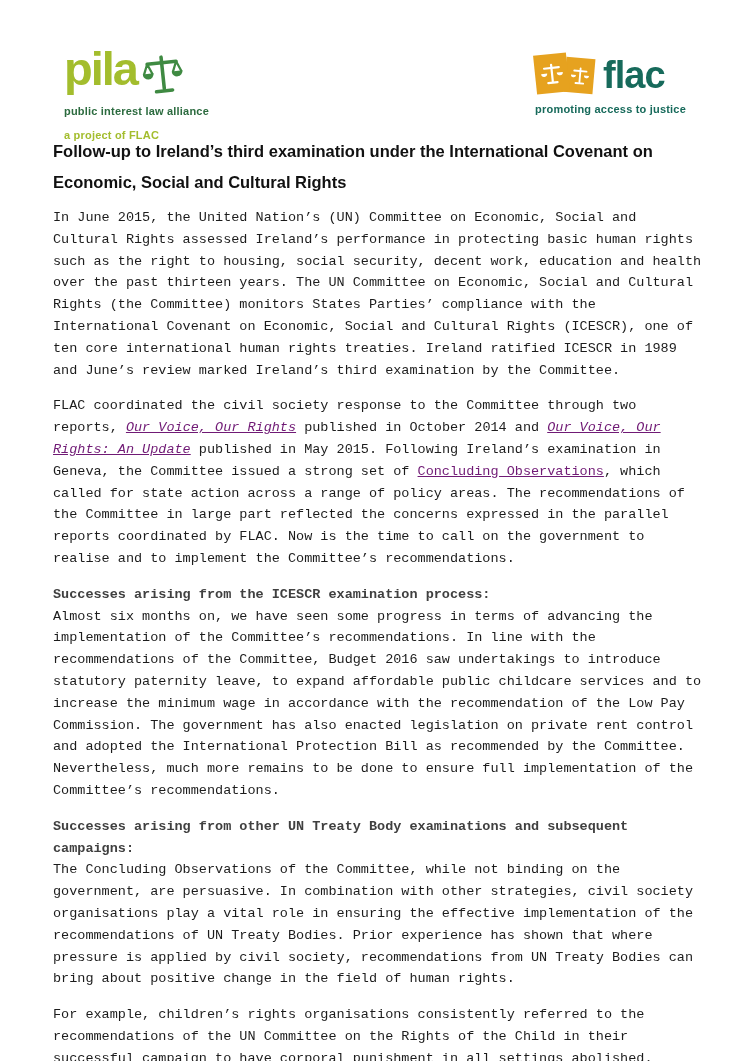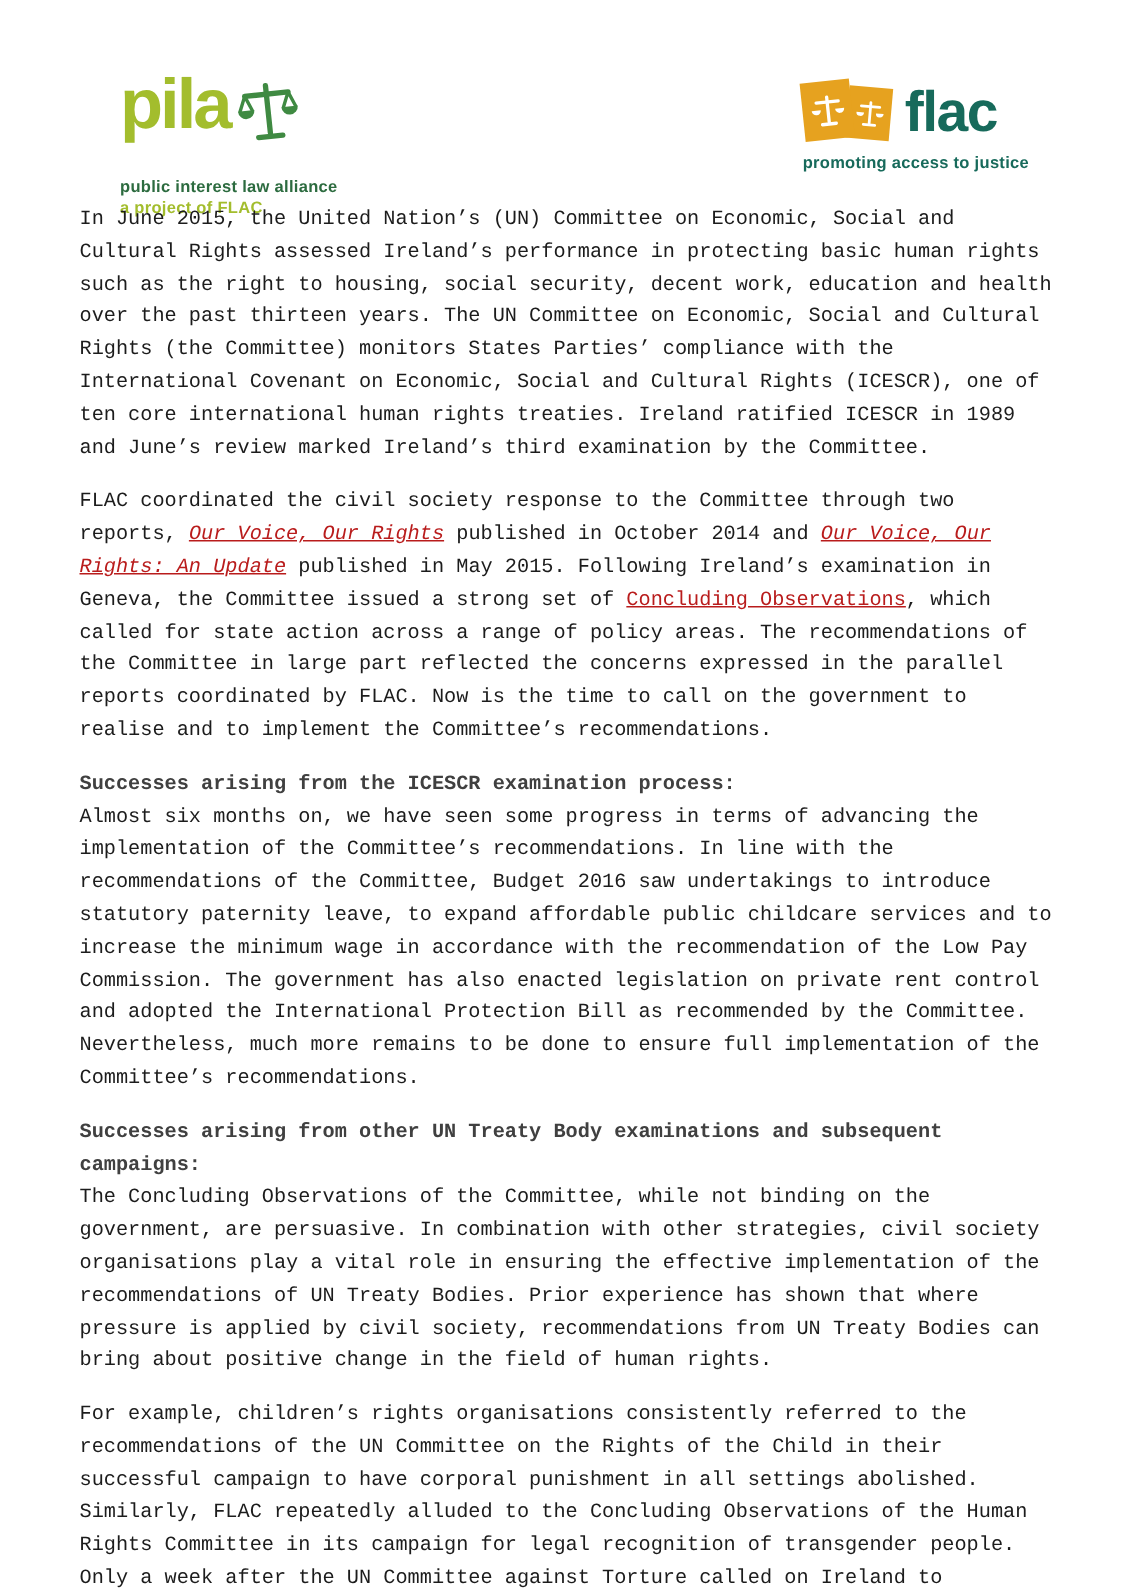--- a/index.html
+++ b/index.html
@@ -10,29 +10,29 @@
   }
   .page {
     position: relative;
     width: 748px;
     height: 1061px;
     background: #ffffff;
     overflow: hidden;
   }
 
   
-  .pila-logo { position: absolute; left: 80px; top: 50px; }
+  .pila-logo { position: absolute; left: 64px; top: 50px; }
   .pila-row { display: flex; align-items: flex-start; }
   .pila-word {
     font-size: 47px; font-weight: bold; color: #a3bd2d;
     letter-spacing: -2px; line-height: 0.82;
   }
   .pila-scales { margin-left: 5px; margin-top: 1px; color: #3f8a42; transform: rotate(-6deg); }
-  .pila-tag1 { font-size: 11px; font-weight: bold; color: #2c6b3f; margin-top: 17px; letter-spacing: 0.2px; }
-  .pila-tag2 { font-size: 11px; font-weight: bold; color: #a3bd2d; margin-top: 2px; letter-spacing: 0.2px; }
+  .pila-tag1 { font-size: 11px; font-weight: bold; color: #2c6b3f; margin-top: 4px; letter-spacing: 0.2px; }
+  .pila-tag2 { font-size: 11px; font-weight: bold; color: #a3bd2d; margin-top: 12px; letter-spacing: 0.2px; }
 
   
   .flac-logo { position: absolute; right: 62px; top: 53px; }
   .flac-row { display: flex; align-items: center; }
   .flac-box {
     background: #e6a21f; display: flex; align-items: center; justify-content: center;
     color: #ffffff;
   }
   .flac-box1 { width: 33px; height: 39px; transform: rotate(-6deg); z-index: 2; }
   .flac-box2 { width: 29px; height: 35px; transform: rotate(5deg); margin-left: -3px; margin-top: 5px; z-index: 1; }
@@ -47,21 +47,21 @@
     position: absolute; left: 53px; top: 136px; width: 650px;
     color: #1c1c1c;
   }
   .doc-title {
     font-size: 16.5px; font-weight: bold; color: #111111;
     line-height: 31px; margin-bottom: 9px;
   }
   .block { font-size: 13.5px; line-height: 21.8px; margin-bottom: 14px; font-family: Liberation Mono, monospace; }
   .heading { font-weight: bold; color: #404040; }
   .bold { font-weight: bold; color: #111111; }
-  .doc-link { color: #b91c1c; text-decoration: underline; cursor: pointer; }
+  .doc-link { color: #701a75; text-decoration: underline; cursor: pointer; }
   .italic { font-style: italic; }
 </style>
 </head>
 <body>
 
 <div class="page">
 
   <div class="pila-logo">
     <div class="pila-row">
       <span class="pila-word">pila</span>
@@ -106,20 +106,21 @@
           <path d="M17.2 12 A3.2 3.2 0 0 0 23.8 12 Z" fill="currentColor"></path>
         </svg>
       </span>
       <span class="flac-word">flac</span>
     </div>
     <div class="flac-tag">promoting access to justice</div>
   </div>
 
   <div class="content">
 
+    <div class="doc-title">Follow-up to Ireland’s third examination under the International Covenant on Economic, Social and Cultural Rights</div>
 
     <div class="block">
       <span>In June 2015, the United Nation’s (UN) Committee on Economic, Social and Cultural Rights assessed Ireland’s performance in protecting basic human rights such as the right to housing, social security, decent work, education and health over the past thirteen years. The UN Committee on Economic, Social and Cultural Rights (the Committee) monitors States Parties’ compliance with the International Covenant on Economic, Social and Cultural Rights (ICESCR), one of ten core international human rights treaties. Ireland ratified ICESCR in 1989 and June’s review marked Ireland’s third examination by the Committee.</span>
     </div>
 
     <div class="block">
       <span>FLAC coordinated the civil society response to the Committee through two reports, </span><a class="doc-link italic" href="#">Our Voice, Our Rights</a><span> published in October 2014 and </span><a class="doc-link italic" href="#">Our Voice, Our Rights: An Update</a><span> published in May 2015. Following Ireland’s examination in Geneva, the Committee issued a strong set of </span><a class="doc-link" href="#">Concluding Observations</a><span>, which called for state action across a range of policy areas. The recommendations of the Committee in large part reflected the concerns expressed in the parallel reports coordinated by FLAC. Now is the time to call on the government to realise and to implement the Committee’s recommendations.</span>
     </div>
 
     <div class="block">

